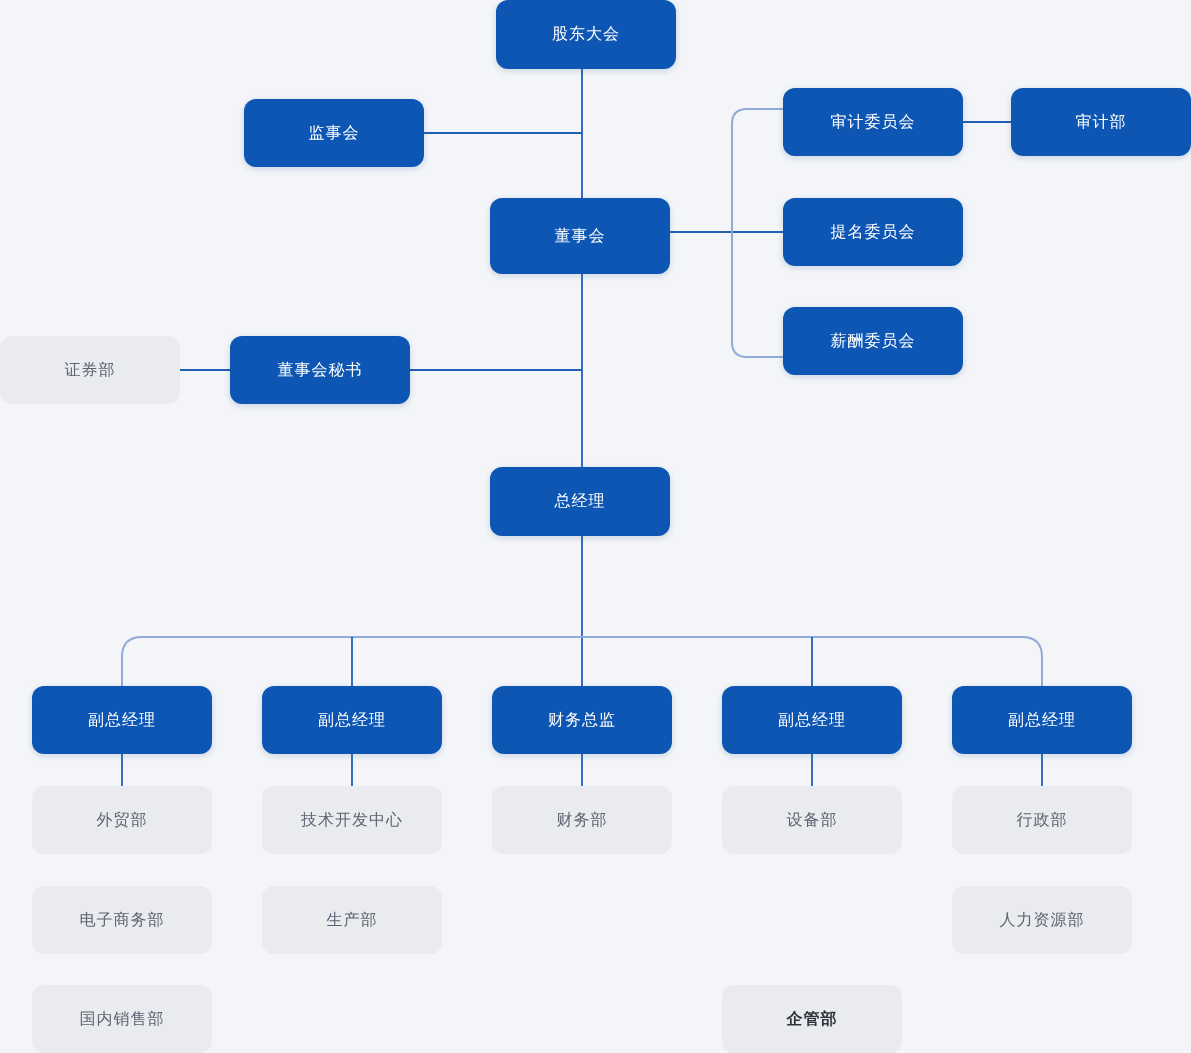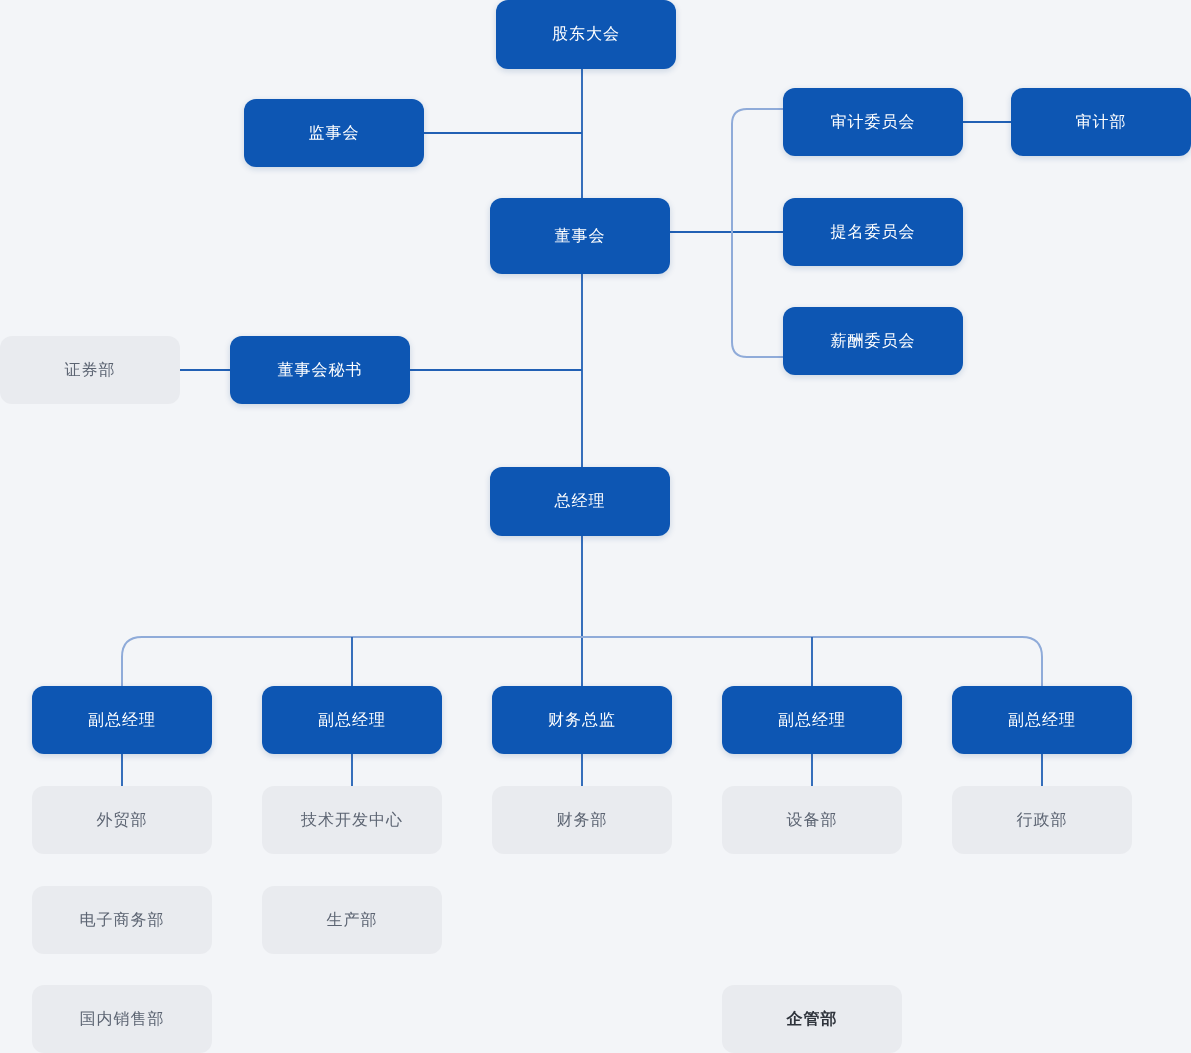--- a/index.html
+++ b/index.html
@@ -139,20 +139,23 @@
   <div class="node gray" style="left:952px;top:786px;width:180px;height:68px">
     <span>行政部</span>
   </div>
 
   <div class="node gray" style="left:32px;top:886px;width:180px;height:68px">
     <span>电子商务部</span>
   </div>
   <div class="node gray" style="left:262px;top:886px;width:180px;height:68px">
     <span>生产部</span>
   </div>
+  <div class="node gray" style="left:952px;top:886px;width:180px;height:68px">
+    <span>人力资源部</span>
+  </div>
 
   <div class="node gray" style="left:32px;top:985px;width:180px;height:68px">
     <span>国内销售部</span>
   </div>
   <div class="node gray active" style="left:722px;top:985px;width:180px;height:68px">
     <span>企管部</span>
   </div>
 
 </div>
 

